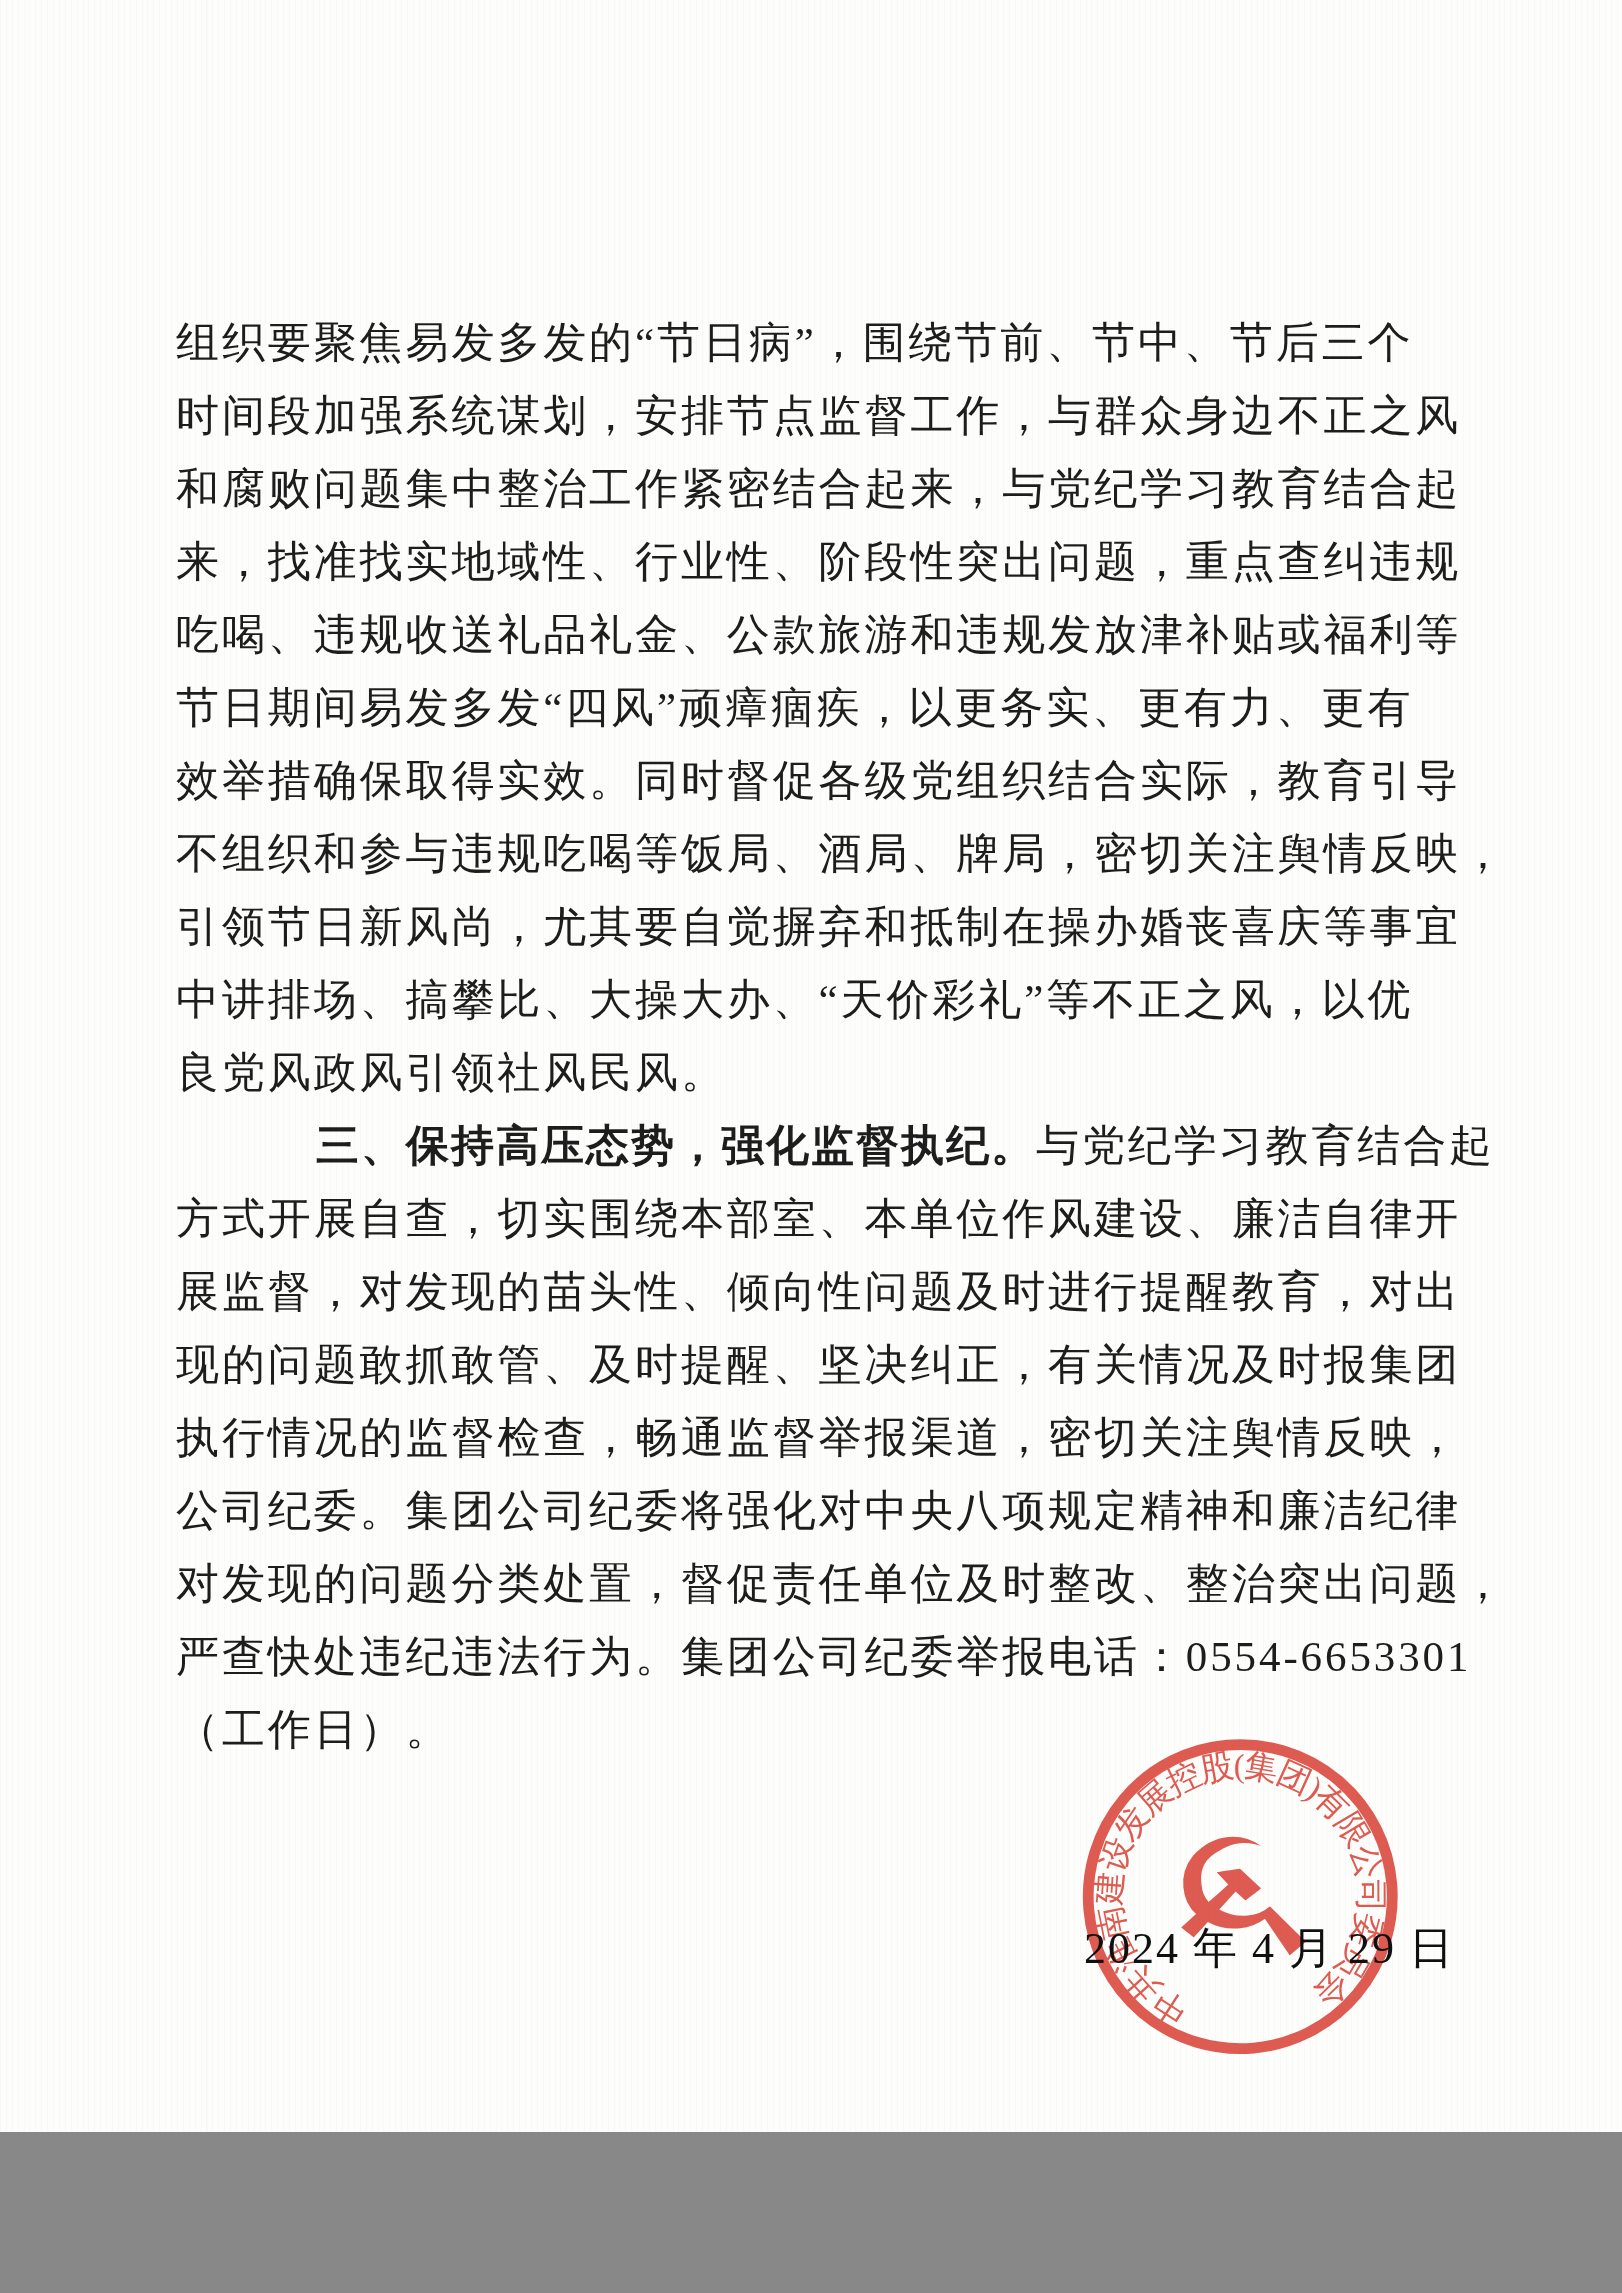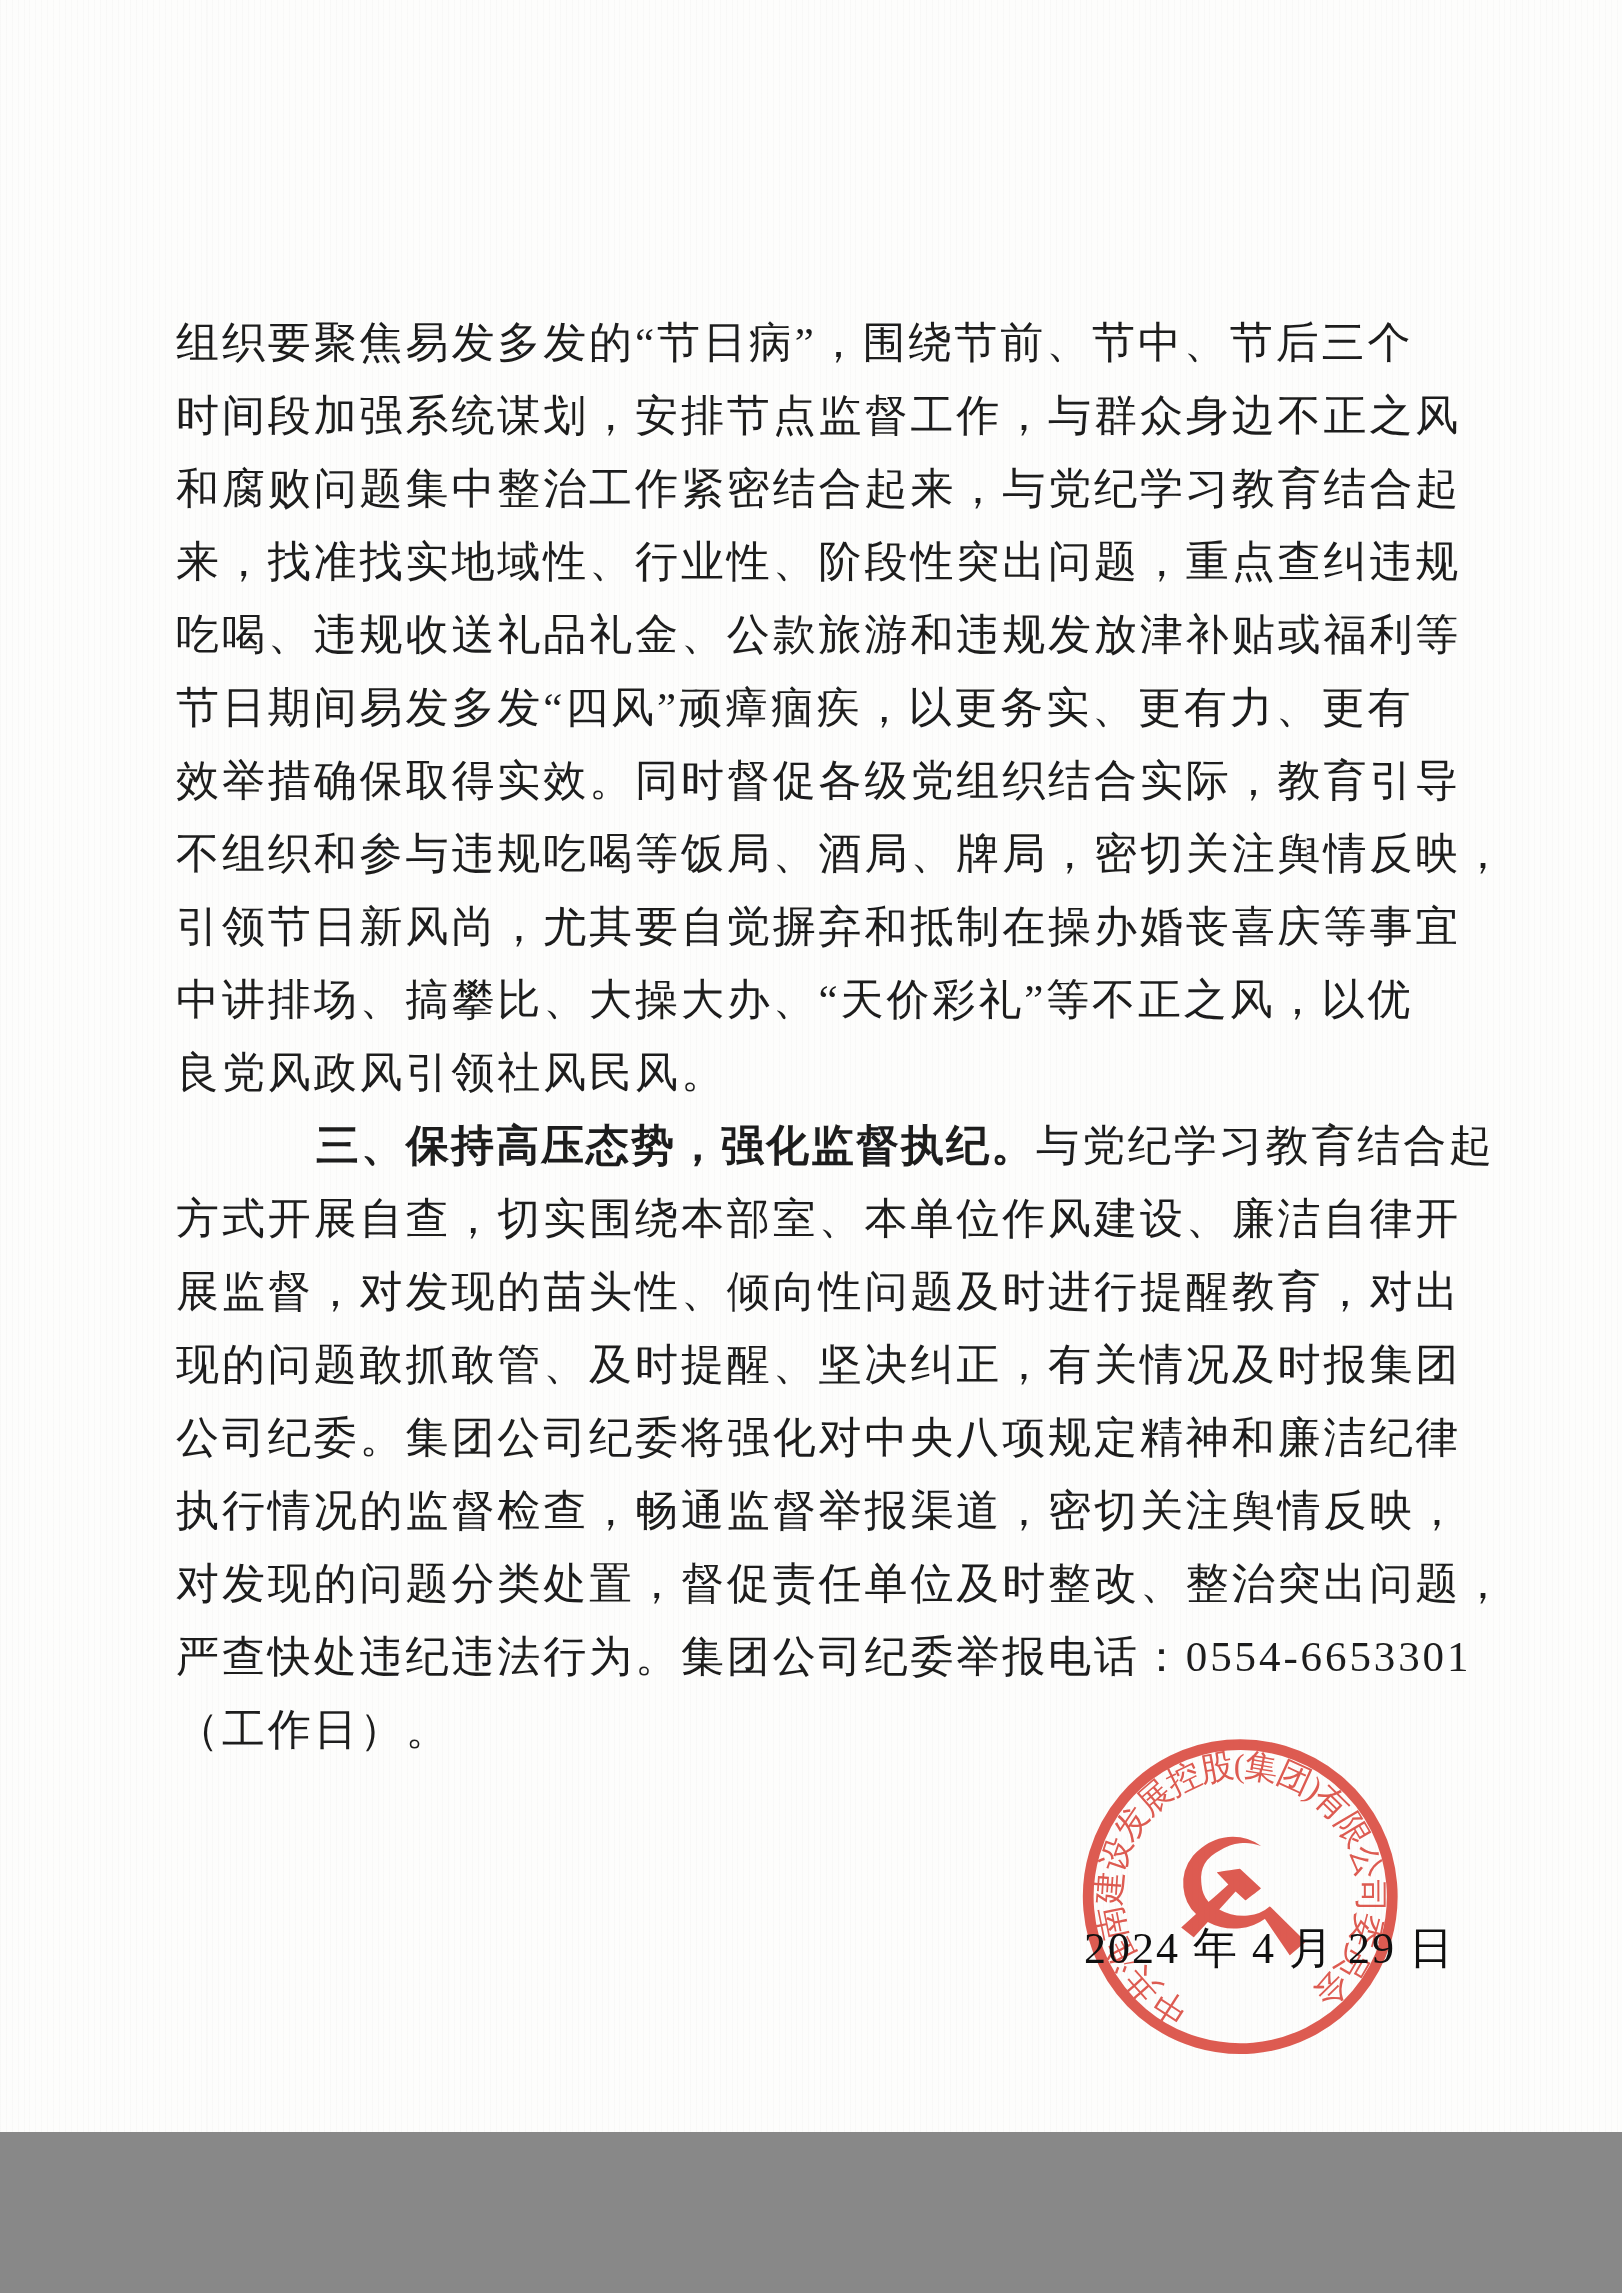--- a/index.html
+++ b/index.html
@@ -63,22 +63,22 @@
     <div class="line">不组织和参与违规吃喝等饭局、酒局、牌局，密切关注舆情反映，</div>
     <div class="line">引领节日新风尚，尤其要自觉摒弃和抵制在操办婚丧喜庆等事宜</div>
     <div class="line">中讲排场、搞攀比、大操大办、“天价彩礼”等不正之风，以优</div>
     <div class="line">良党风政风引领社风民风。</div>
     <div class="line indent">
       <span class="bold">三、保持高压态势，强化监督执纪。</span><span>与党纪学习教育结合起</span>
     </div>
     <div class="line">方式开展自查，切实围绕本部室、本单位作风建设、廉洁自律开</div>
     <div class="line">展监督，对发现的苗头性、倾向性问题及时进行提醒教育，对出</div>
     <div class="line">现的问题敢抓敢管、及时提醒、坚决纠正，有关情况及时报集团</div>
+    <div class="line">执行情况的监督检查，畅通监督举报渠道，密切关注舆情反映，</div>
     <div class="line">公司纪委。集团公司纪委将强化对中央八项规定精神和廉洁纪律</div>
-    <div class="line">执行情况的监督检查，畅通监督举报渠道，密切关注舆情反映，</div>
     <div class="line">对发现的问题分类处置，督促责任单位及时整改、整治突出问题，</div>
     <div class="line">严查快处违纪违法行为。集团公司纪委举报电话：0554-6653301</div>
     <div class="line">（工作日）。</div>
   </div>
 
   <svg class="seal" viewBox="0 0 364 364" xmlns="http://www.w3.org/2000/svg">
     <g transform="rotate(-5 182 182)">
       <circle cx="182" cy="179" r="155" fill="none" stroke-width="11" stroke="#d9453a"></circle>
       <path id="sealArc" d="M 121 284.6 A 122 122 0 1 1 243 284.6" fill="none"></path>
       <text font-size="34" font-family="Liberation Serif, serif" fill="#d9453a">

